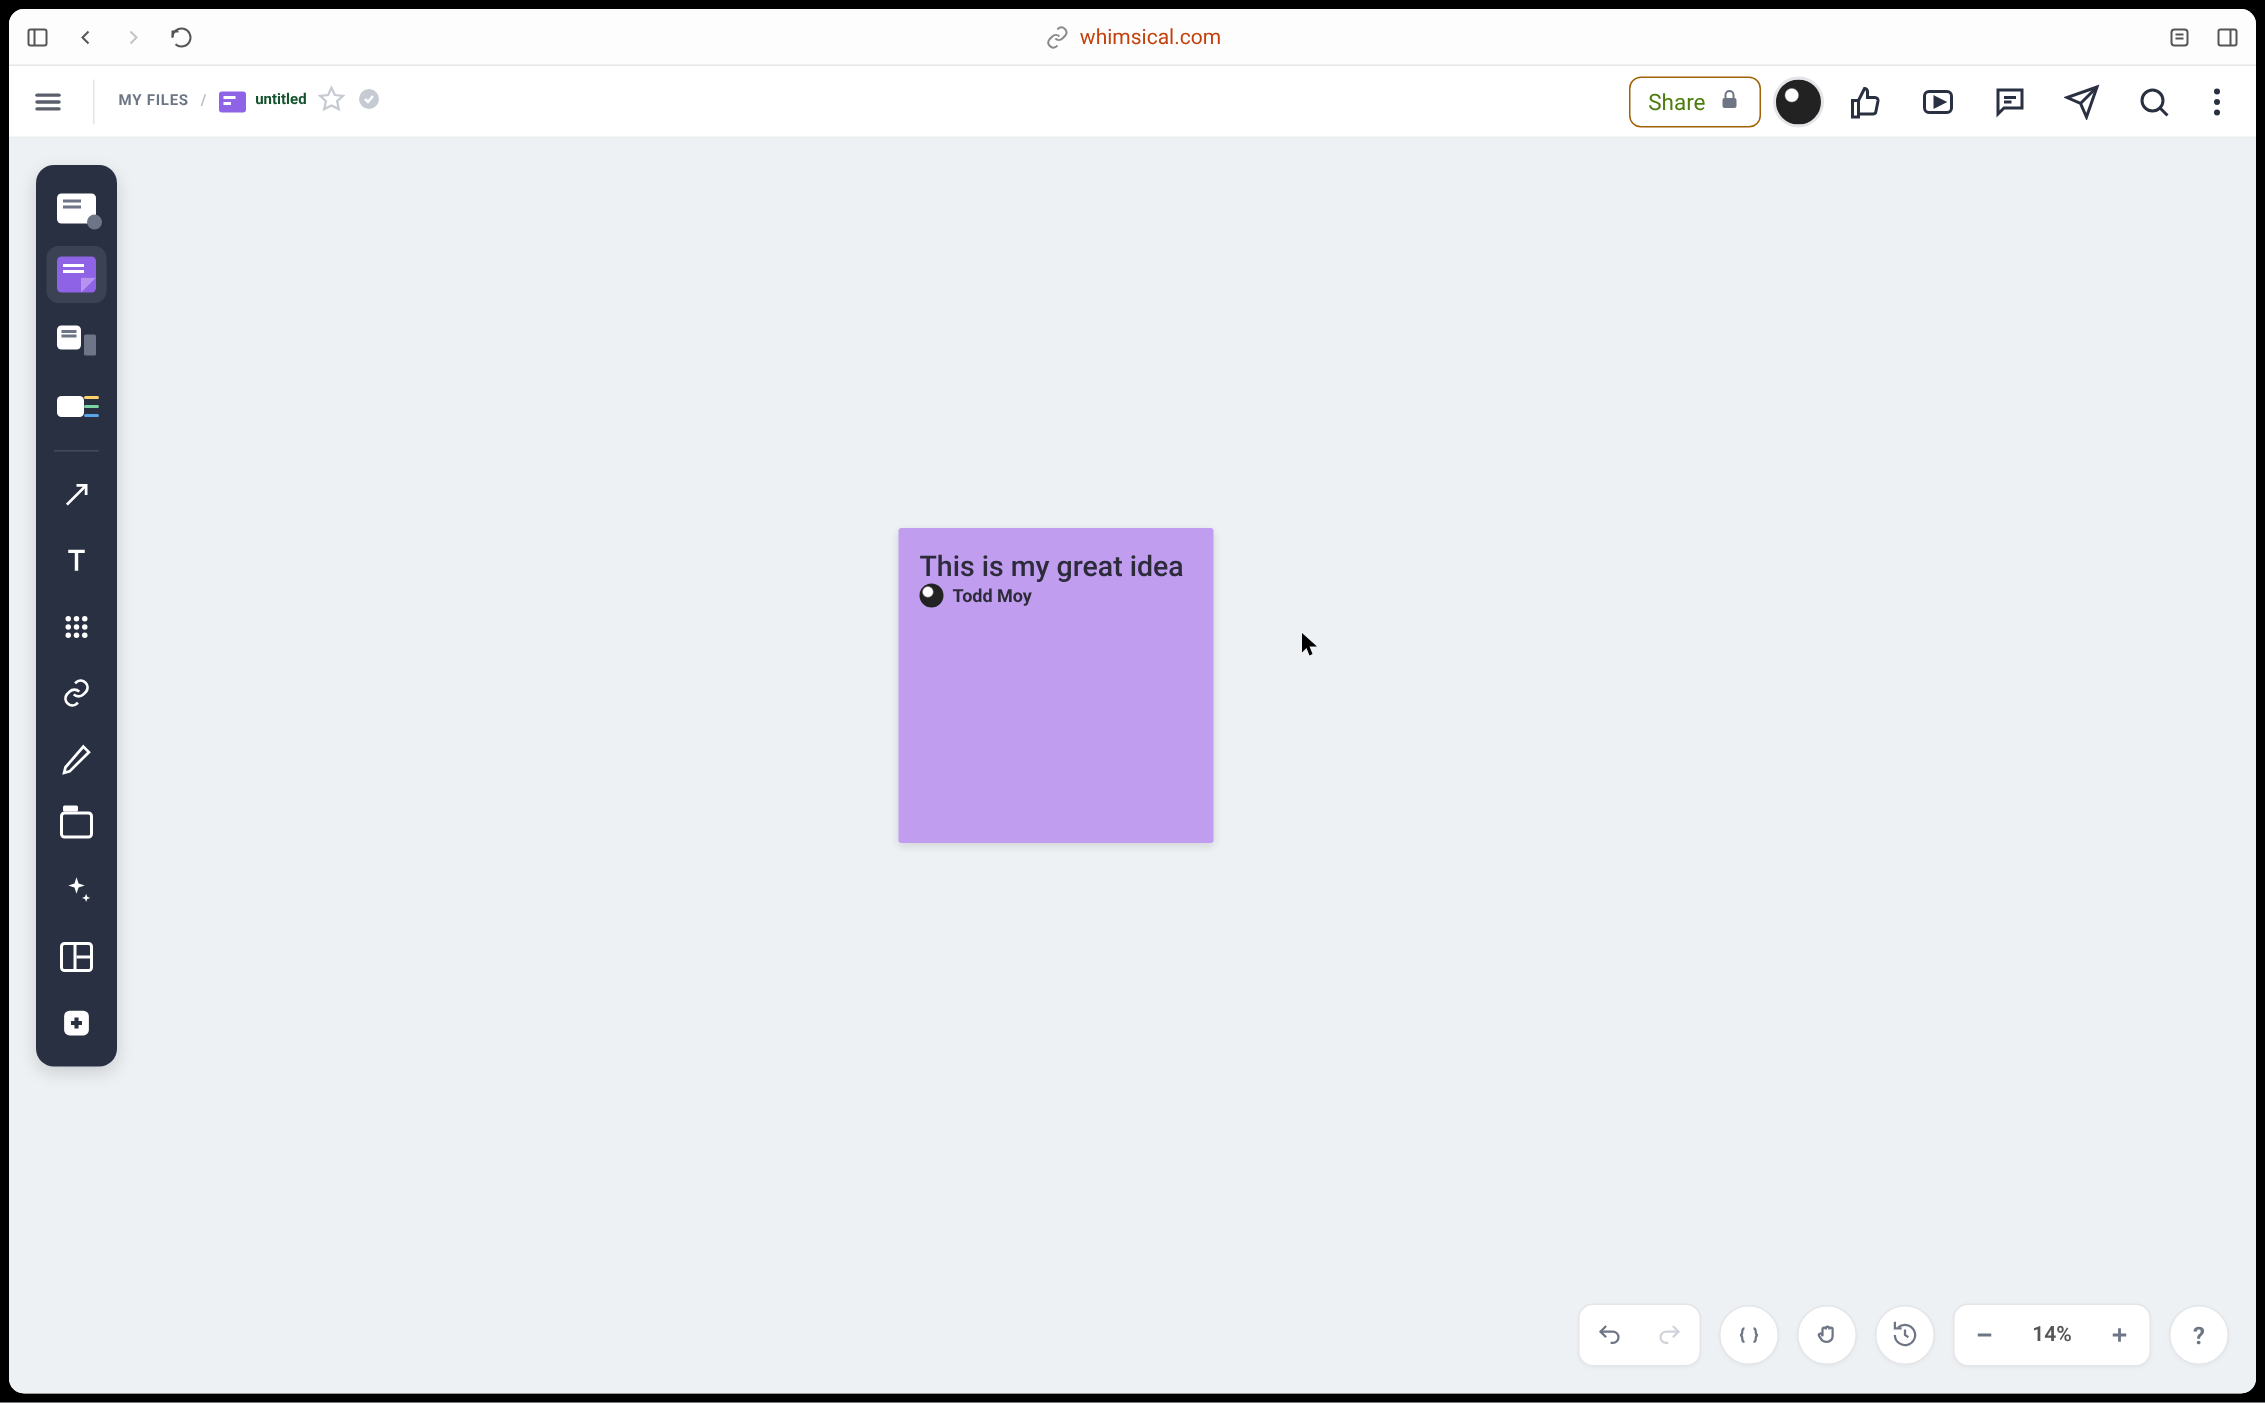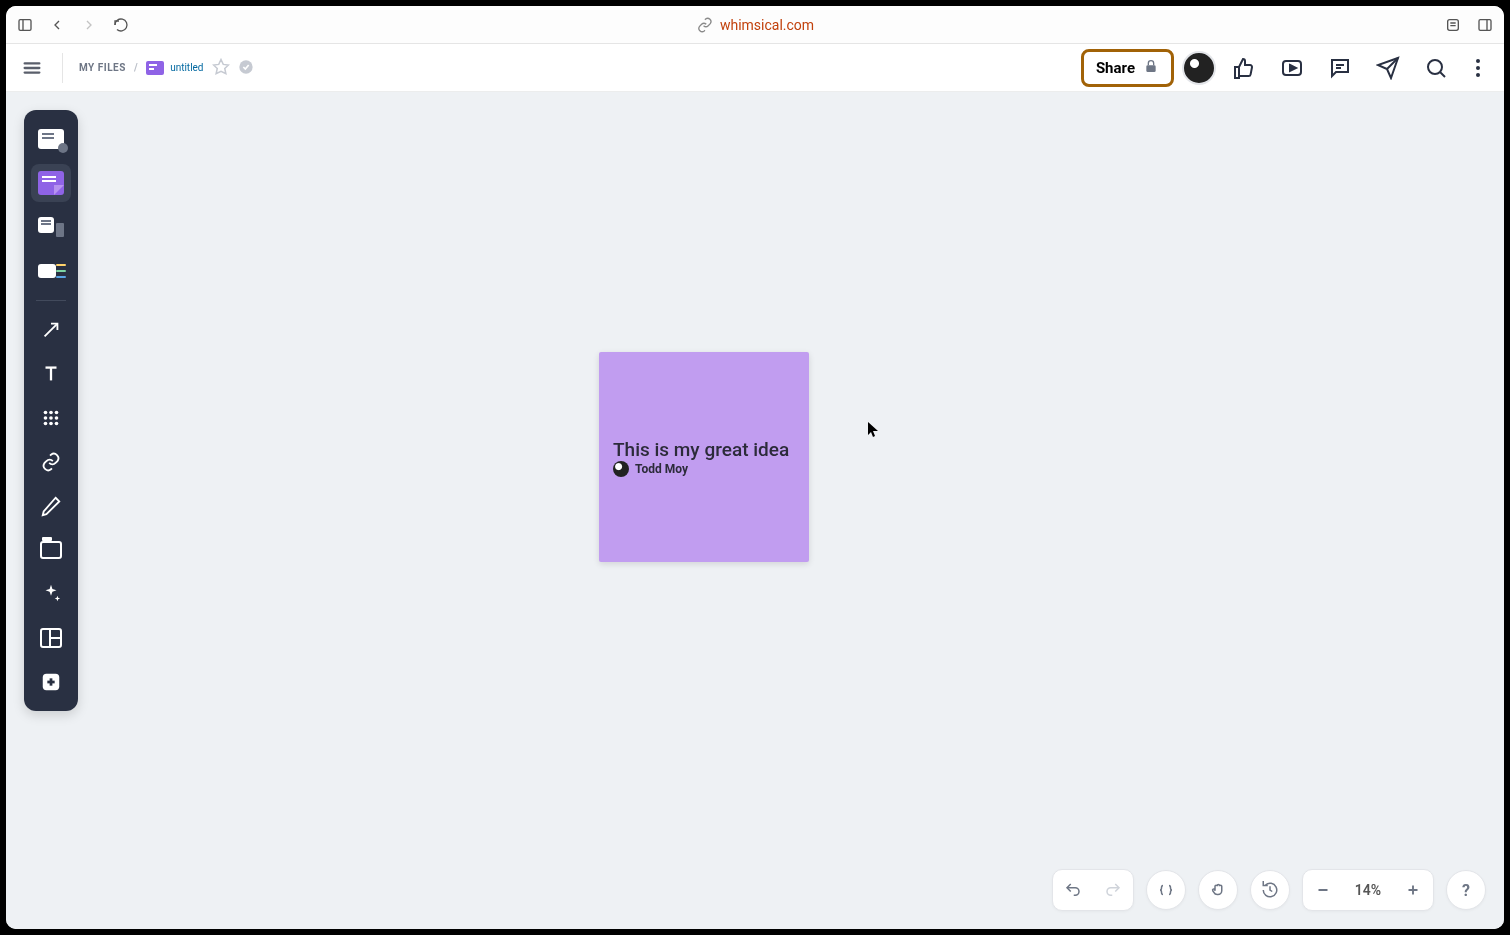--- a/index.html
+++ b/index.html
@@ -30,28 +30,28 @@
   
   .app-header {
     height: 48px; display: flex; align-items: center; padding: 0 12px; gap: 10px;
     border-bottom: 1px solid #eceded;
   }
   .hamburger { width: 28px; height: 28px; display:flex; align-items:center; justify-content:center; color:#5a5f6b; cursor:pointer;}
   .hamburger svg { width: 22px; height: 22px; }
   .divider-v { width: 1px; height: 30px; background: #e5e5e5; margin: 0 6px;}
   .breadcrumb { display: flex; align-items: center; gap: 8px; color:#6e7685; font-size: 10px; font-weight:700; letter-spacing:0.5px;}
   .breadcrumb .sep { color:#b9bec7; }
-  .breadcrumb .file { display:flex; align-items:center; gap:6px; font-weight:400; color:#0369a1; letter-spacing:0;}
+  .breadcrumb .file { display:flex; gap:6px; font-weight:700; color:#14532d; letter-spacing:0;}
   .file-icon { width:18px; height:14px; background:#8f63e6; border-radius:2px; position:relative;}
   .file-icon::before, .file-icon::after { content:""; position:absolute; background:#fff;}
   .file-icon::before { top:3px; left:3px; width:8px; height:2px;}
   .file-icon::after { top:7px; left:3px; width:5px; height:2px;}
   .star-icon, .check-icon { color:#c6cad2; }
   .header-right { margin-left:auto; display:flex; align-items:center; gap:8px; }
-  .share-btn { display:flex; align-items:center; gap:8px; border:3px solid #a16207; border-radius:8px; padding:6px 12px; font-size:15px; font-weight:700; color:#000000; cursor:pointer;}
+  .share-btn { display:flex; align-items:center; gap:8px; border:1px solid #a16207; border-radius:8px; padding:6px 12px; font-size:15px; font-weight:400; color:#4d7c0f; cursor:pointer;}
   .share-btn .lock { color:#6e7685; }
   .avatar { width:34px; height:34px; border-radius:50%; background: radial-gradient(circle at 35% 35%, #fff 0 4px, #222 5px 100%); border:2px solid #e3e5e9; }
   .hdr-btn { width:40px; height:40px; display:flex; align-items:center; justify-content:center; color:#293042; border-radius:8px; cursor:pointer;}
   .hdr-btn svg { width:24px; height:24px; }
 
   
   .main { flex:1; position:relative; background:#eef1f4; overflow:hidden; }
 
   
   .tool-panel {
@@ -91,21 +91,21 @@
 
   
   .ic-tmpl { width:22px; height:20px; border:2px solid #fff; border-radius:3px; position:relative;}
   .ic-tmpl::before { content:""; position:absolute; top:0; left:7px; width:2px; height:16px; background:#fff;}
   .ic-tmpl::after { content:""; position:absolute; top:7px; left:9px; width:9px; height:2px; background:#fff;}
 
   
   .sticky-note {
     position:absolute; left:593px; top:260px; width:210px; height:210px;
     background:#c19df0; border-radius:2px; padding:14px;
-    display:flex; flex-direction:column; justify-content:center;
+    display:flex; flex-direction:column; justify-content:flex-start;
     box-shadow: 0 2px 6px rgba(0,0,0,0.12);
     color:#2c2b3a;
   }
   .sticky-note .note-text { font-size:19px; font-weight:500; }
   .sticky-note .note-author { display:flex; align-items:center; gap:6px; font-size:12px; font-weight:700;}
   .sticky-note .note-author .av { width:16px; height:16px; border-radius:50%; background: radial-gradient(circle at 35% 35%, #fff 0 3px, #222 4px 100%);}
 
   .cursor-arrow { position:absolute; left:862px; top:330px; width:12px; height:16px; }
   .cursor-arrow svg { width:12px; height:16px;}
 

